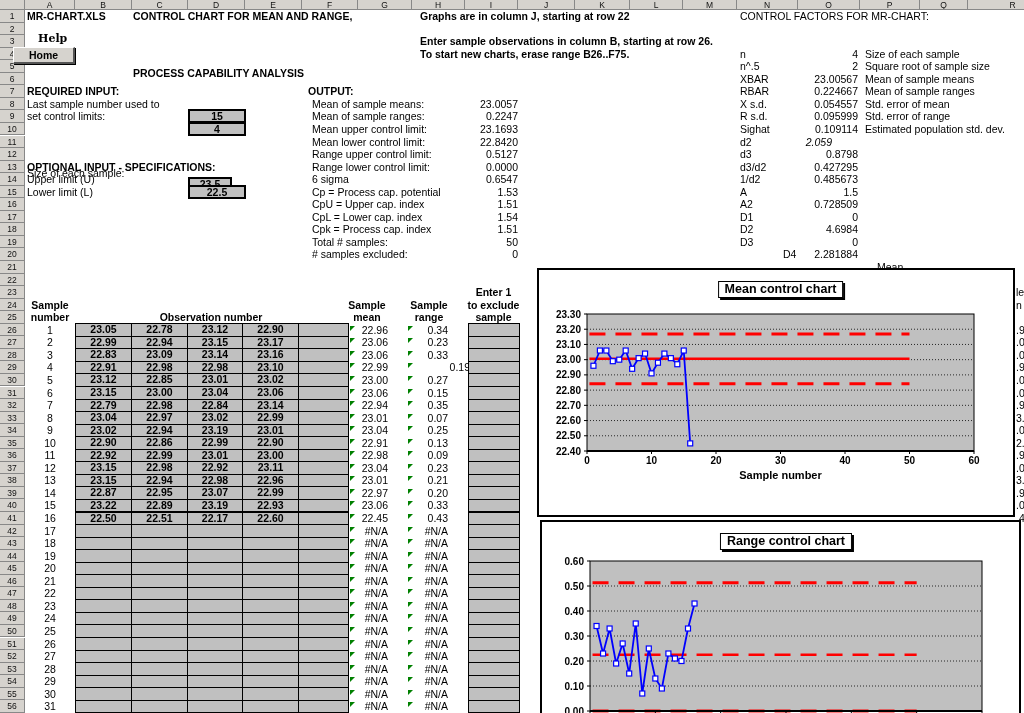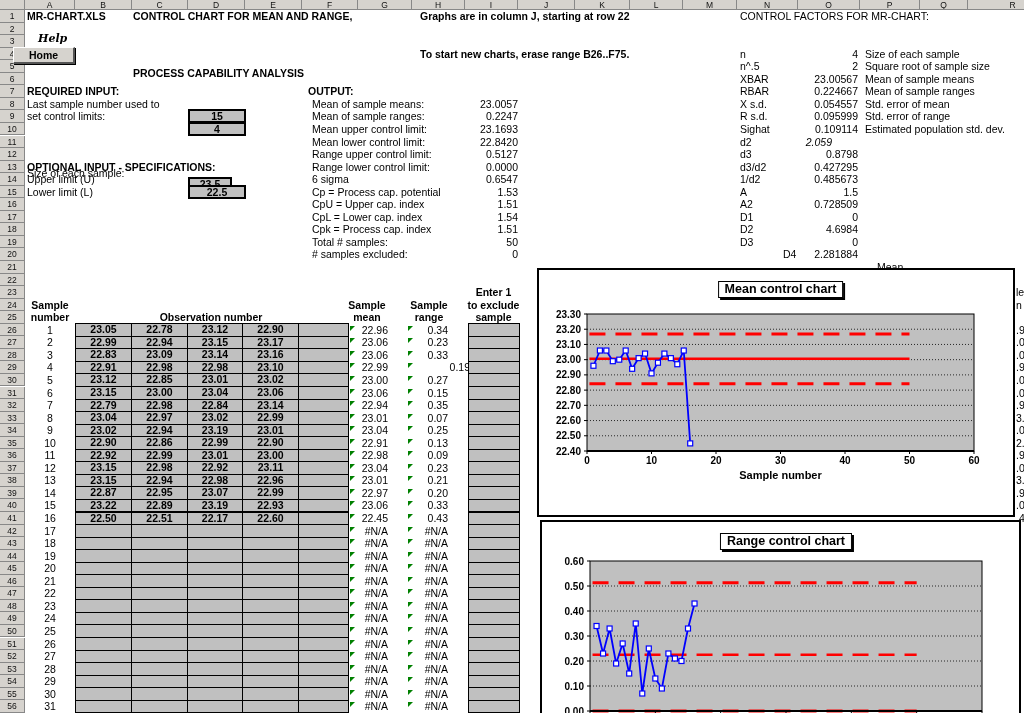--- a/index.html
+++ b/index.html
@@ -12,21 +12,21 @@
   }
   .colhdr, .rowhdr, .cornerbox {
     position: absolute; background: #d6d3ce;
     border-right: 1px solid #888; border-bottom: 1px solid #888;
     font-size: 8.5px; color: #111; text-align: center; overflow: hidden;
   }
   .cell { position: absolute; white-space: nowrap; line-height: 12.55px; }
   .b { font-weight: bold; }
   .right { text-align: right; }
   .center { text-align: center; }
-  .italic-serif { font-family: "DejaVu Serif", serif; font-style: italic; font-weight: bold; text-align: right; }
+  .italic-serif { font-family: "DejaVu Serif", serif; font-weight: bold; text-align: right; }
   .inputbox {
     position: absolute; background: #c0c0c0; border: 2px solid #000;
     font-weight: bold; text-align: center; line-height: 11px; font-size: 10.5px;
   }
   .home-btn {
     position: absolute; background: #d6d3ce; font-weight: bold; text-align: center;
     border-top: 1px solid #fff; border-left: 1px solid #fff;
     border-right: 2px solid #555; border-bottom: 2px solid #555;
     box-shadow: 1px 1px 0 #000; line-height: 14px; font-size: 10.5px;
   }
@@ -132,20 +132,21 @@
       <div class="rowhdr" style="left:0;top:712.8000000000001px;width:25px;height:12.55px;line-height:12.55px;">57</div>
     </div>
 
   <div class="cell b" style="left:27px;top:10px;">MR-CHART.XLS</div>
   <div class="cell b" style="left:133px;top:10px;">CONTROL CHART FOR MEAN AND RANGE,</div>
   <div class="cell b" style="left:133px;top:22.6px;margin-top:44px;">PROCESS CAPABILITY ANALYSIS</div>
   <div class="cell italic-serif" style="left:38px;top:33px;font-size:11px;">Help</div>
   <div class="home-btn" style="left:13px;top:47px;width:62px;height:17px;">Home</div>
 
   <div class="cell b" style="left:420px;top:10px;">Graphs are in column J, starting at row 22</div>
+  <div class="cell b" style="left:420px;top:35.1px;">Enter sample observations in column B, starting at row 26.</div>
   <div class="cell b" style="left:420px;top:47.7px;">To start new charts, erase range B26..F75.</div>
 
   <div class="cell" style="left:740px;top:10px;">CONTROL FACTORS FOR MR-CHART:</div>
   <div id="control-factors">
       <div class="cell" style="left:740px;top:47.650000000000006px;width:52px;">n</div>
       <div class="cell right" style="left:790px;top:47.650000000000006px;width:68px;">4</div>
       <div class="cell" style="left:865px;top:47.650000000000006px;">Size of each sample</div>
       <div class="cell" style="left:740px;top:60.2px;width:52px;">n^.5</div>
       <div class="cell right" style="left:790px;top:60.2px;width:68px;">2</div>
       <div class="cell" style="left:865px;top:60.2px;">Square root of sample size</div>

